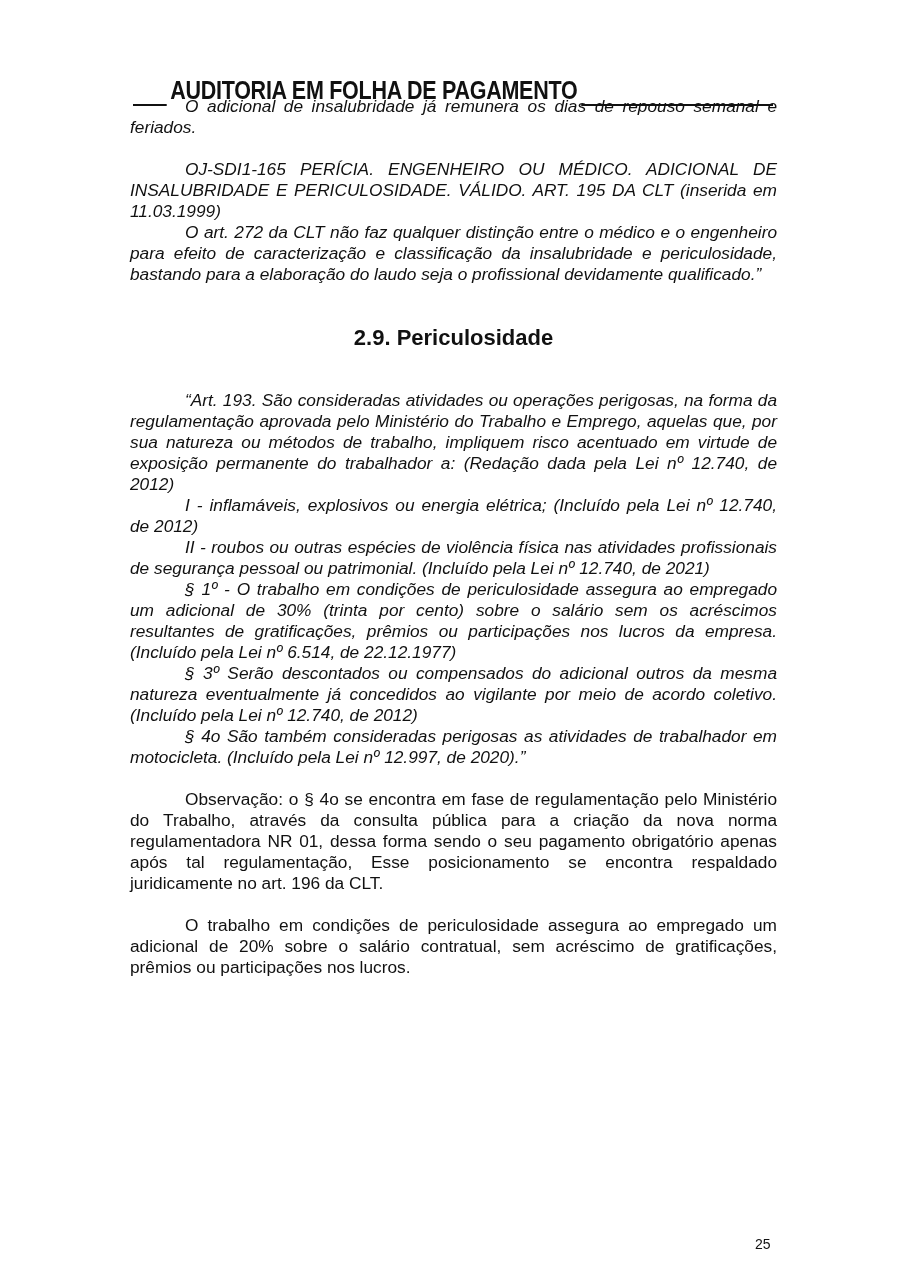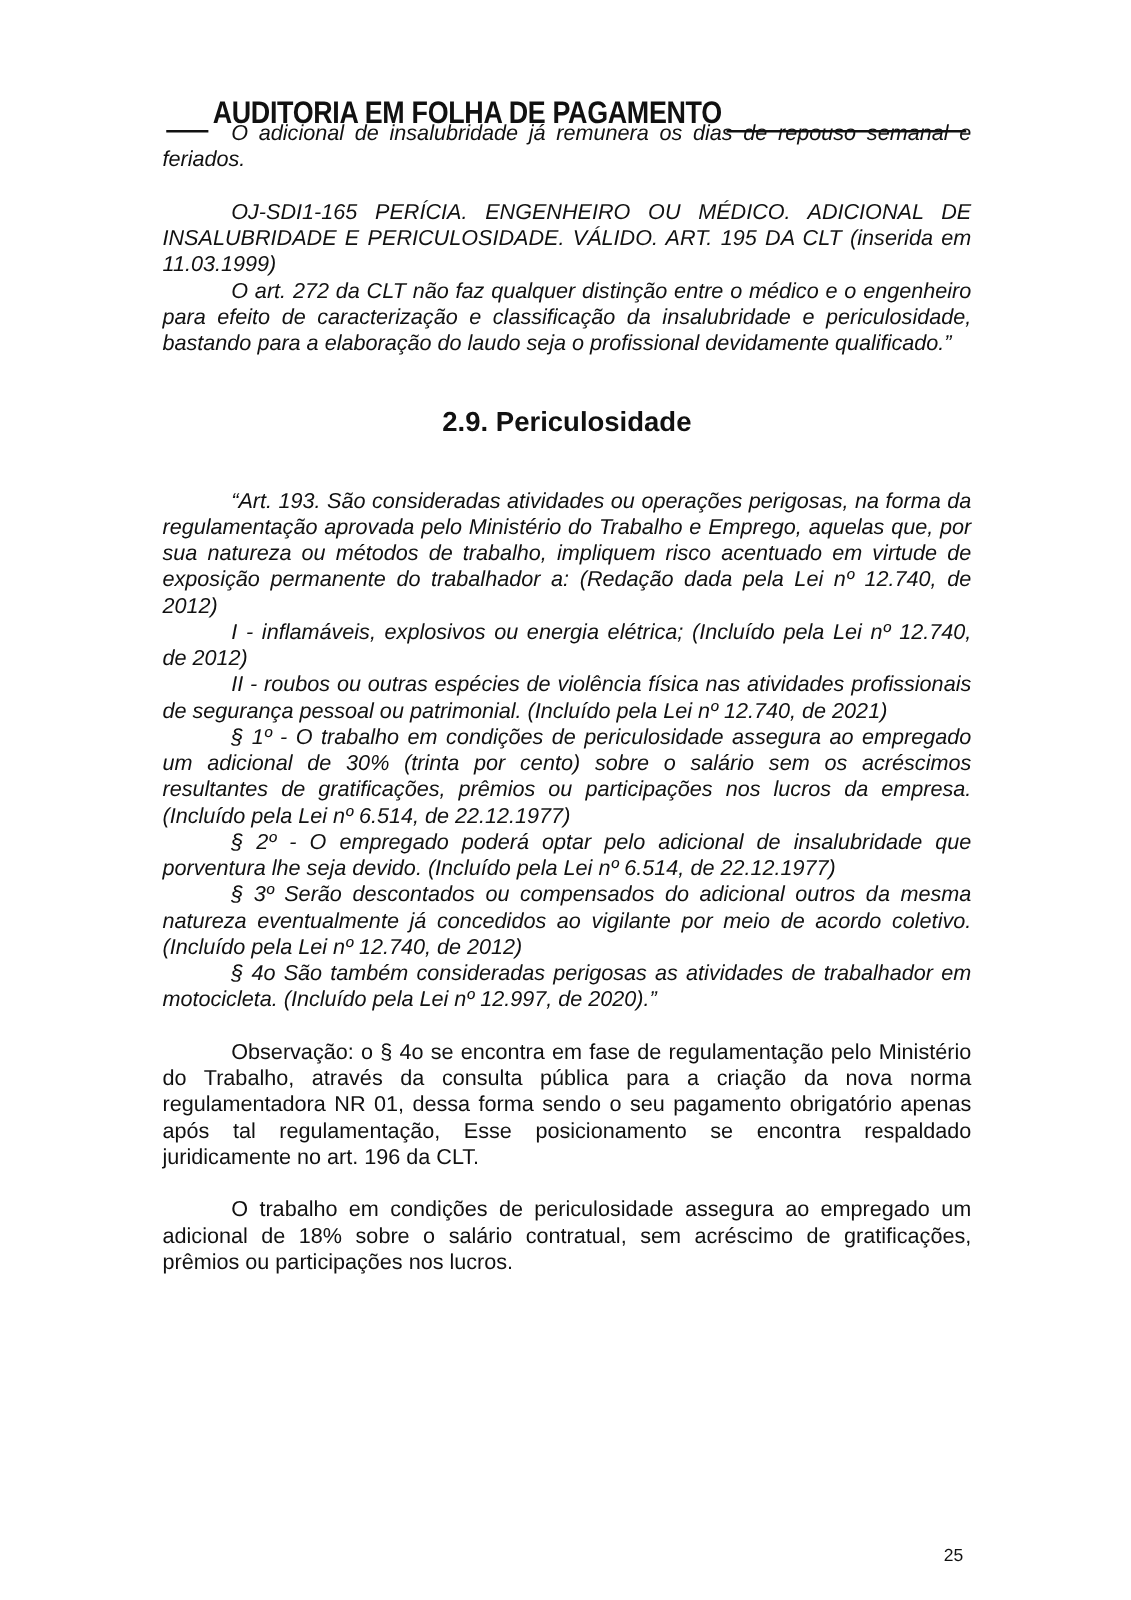--- a/index.html
+++ b/index.html
@@ -91,24 +91,23 @@
 
   <p class="section-title">2.9. Periculosidade</p>
   <div class="gap"></div>
 
   <div class="gap"></div>
 
   <p class="indent it">“Art. 193. São consideradas atividades ou operações perigosas, na forma da regulamentação aprovada pelo Ministério do Trabalho e Emprego, aquelas que, por sua natureza ou métodos de trabalho, impliquem risco acentuado em virtude de exposição permanente do trabalhador a: (Redação dada pela Lei nº 12.740, de 2012)</p>
   <p class="indent it">I - inflamáveis, explosivos ou energia elétrica; (Incluído pela Lei nº 12.740, de 2012)</p>
   <p class="indent it">II - roubos ou outras espécies de violência física nas atividades profissionais de segurança pessoal ou patrimonial. (Incluído pela Lei nº 12.740, de 2021)</p>
   <p class="indent it">§ 1º - O trabalho em condições de periculosidade assegura ao empregado um adicional de 30% (trinta por cento) sobre o salário sem os acréscimos resultantes de gratificações, prêmios ou participações nos lucros da empresa. (Incluído pela Lei nº 6.514, de 22.12.1977)</p>
-  <p class="indent it">§ 2º - O empregado poderá optar pelo adicional de insalubridade que porventura lhe seja devido. (Incluído pela Lei nº 6.514, de 22.12.1977)</p>
   <p class="indent it">§ 3º Serão descontados ou compensados do adicional outros da mesma natureza eventualmente já concedidos ao vigilante por meio de acordo coletivo. (Incluído pela Lei nº 12.740, de 2012)</p>
   <p class="indent it">§ 4o São também consideradas perigosas as atividades de trabalhador em motocicleta. (Incluído pela Lei nº 12.997, de 2020).”</p>
   <div class="gap"></div>
 
   <p class="indent">Observação: o § 4o se encontra em fase de regulamentação pelo Ministério do Trabalho, através da consulta pública para a criação da nova norma regulamentadora NR 01, dessa forma sendo o seu pagamento obrigatório apenas após tal regulamentação, Esse posicionamento se encontra respaldado juridicamente no art. 196 da CLT.</p>
   <div class="gap"></div>
 
-  <p class="indent">O trabalho em condições de periculosidade assegura ao empregado um adicional de 18% sobre o salário contratual, sem acréscimo de gratificações, prêmios ou participações nos lucros.</p>
+  <p class="indent">O trabalho em condições de periculosidade assegura ao empregado um adicional de 20% sobre o salário contratual, sem acréscimo de gratificações, prêmios ou participações nos lucros.</p>
 </div>
 
 <div class="page-number">25</div>
 
 </body></html>

